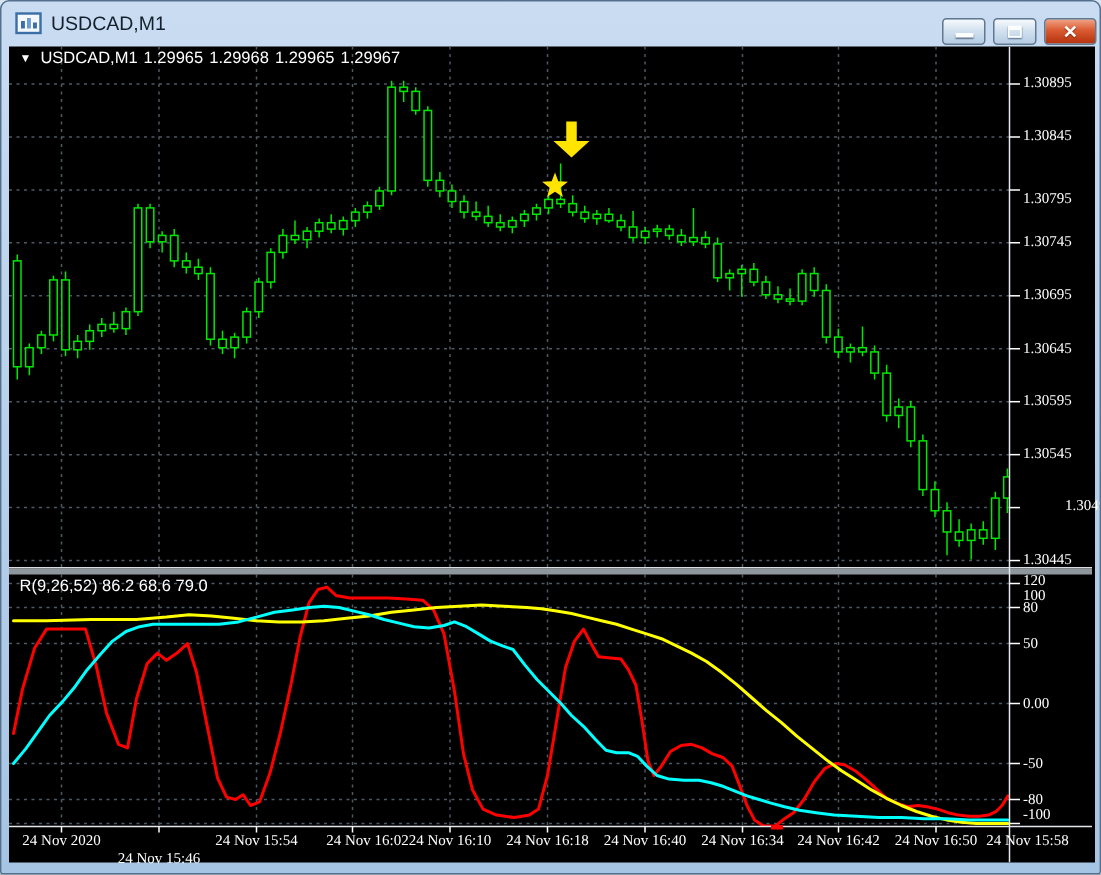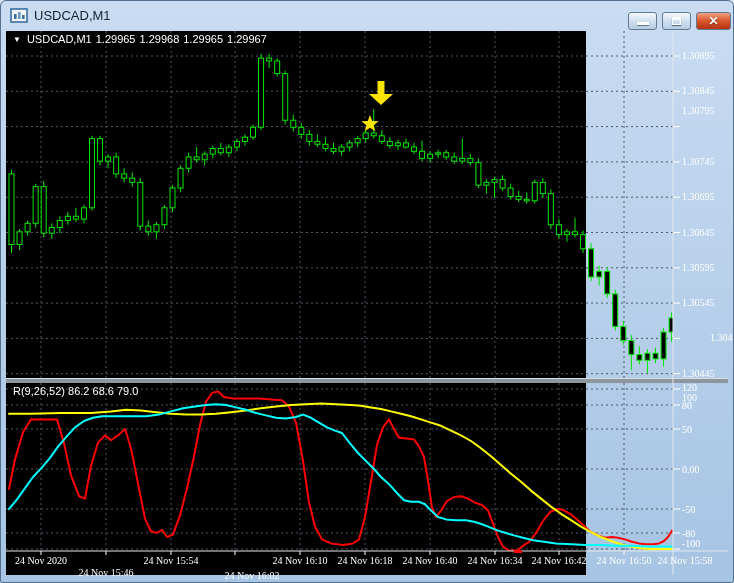--- a/index.html
+++ b/index.html
@@ -12,21 +12,21 @@
   .winbtn{position:absolute;top:11px;height:18px;box-sizing:border-box;border:1px solid #61788f;
     border-radius:3px;cursor:default;}
   .winbtn.min,.winbtn.max{width:29px;background:linear-gradient(#f6fafd,#d4e2f0 45%,#b5cde4);}
   .winbtn.min{left:627px;} .winbtn.max{left:661px;}
   .winbtn.close{left:695px;width:35px;background:linear-gradient(#f0a184,#da5b31 45%,#b5330f);}
   .glyph-dash{position:absolute;left:8px;top:9px;width:12px;height:3px;background:#fbfdff;box-shadow:0 1px 1px #5a7088;}
   .glyph-box{position:absolute;left:9px;top:4px;width:9px;height:8px;box-sizing:border-box;
     border:1px solid #fbfdff;border-top:3px solid #fbfdff;box-shadow:0 1px 1px #5a7088;}
   .glyph-x{position:absolute;left:0;top:1px;width:100%;text-align:center;color:#fff;
     font-size:12px;font-weight:bold;text-shadow:0 1px 1px #7c2507;}
-  .chart-area{position:absolute;left:5px;top:30px;width:580px;height:544px;background:#000;text-align:right;}
+  .chart-area{position:absolute;left:5px;top:30px;width:724px;height:544px;background:#000;text-align:right;}
   #chart-svg{position:absolute;left:0;top:0;}
   .lbl{position:absolute;color:#fff;font-size:10px;white-space:nowrap;font-family:Liberation Serif, serif;}
   .legend{position:absolute;left:7px;top:2px;color:#fff;font-size:11px;white-space:nowrap;}
   .legend .tri{font-size:8px;vertical-align:1px;margin-right:6px;}
   .legend span{margin-right:4px;}
   .ind-label{position:absolute;left:7px;top:354px;color:#fff;font-size:11px;white-space:nowrap;}
   .t-lbl{transform:translateX(-50%);}
 </style>
 </head>
 <body>
@@ -305,40 +305,40 @@
         <rect x="508" y="519" width="8" height="3" fill="#ff0000"></rect>
         <rect x="371.5" y="50" width="7" height="13" fill="#ffe400"></rect>
         <polygon points="363,63 387,63 375,74" fill="#ffe400"></polygon>
         <polygon points="364.0,84.0 366.2,89.9 372.6,90.2 367.6,94.2 369.3,100.3 364.0,96.8 358.7,100.3 360.4,94.2 355.4,90.2 361.8,89.9" fill="#ffe400"></polygon>
       </svg>
     <div class="legend"><span class="tri">▼</span><span>USDCAD,M1</span><span>1.29965</span><span>1.29968</span><span>1.29965</span><span>1.29967</span></div>
     <div class="ind-label"><span>R(9,26,52)</span>&nbsp;<span>86.2 68.6 79.0</span></div>
     <div id="chart-labels">
         <span class="lbl" style="left: 676px; top: 19px;">1.30895</span>
         <span class="lbl" style="left: 676px; top: 54.3px;">1.30845</span>
-        <span class="lbl" style="left: 676px; top: 74px;">1.30795</span>
+        <span class="lbl" style="left: 676px; top: 96px;">1.30795</span>
         <span class="lbl" style="left: 676px; top: 124.9px;">1.30745</span>
         <span class="lbl" style="left: 676px; top: 160.2px;">1.30695</span>
         <span class="lbl" style="left: 676px; top: 195.5px;">1.30645</span>
         <span class="lbl" style="left: 676px; top: 230.8px;">1.30595</span>
         <span class="lbl" style="left: 676px; top: 266.1px;">1.30545</span>
         <span class="lbl" style="left: 704px; top: 301.4px;">1.30495</span>
         <span class="lbl" style="left: 676px; top: 336.7px;">1.30445</span>
         <span class="lbl" style="left: 676px; top: 351px;">120</span>
         <span class="lbl" style="left: 676px; top: 361px;">100</span>
         <span class="lbl" style="left: 676px; top: 369px;">80</span>
         <span class="lbl" style="left: 676px; top: 393px;">50</span>
         <span class="lbl" style="left: 676px; top: 433px;">0.00</span>
         <span class="lbl" style="left: 676px; top: 473px;">-50</span>
         <span class="lbl" style="left: 676px; top: 497px;">-80</span>
         <span class="lbl" style="left: 676px; top: 507px;">-100</span>
         <span class="lbl t-lbl" style="left: 35px; top: 524px;">24 Nov 2020</span>
         <span class="lbl t-lbl" style="left: 100px; top: 536px;">24 Nov 15:46</span>
         <span class="lbl t-lbl" style="left: 165px; top: 524px;">24 Nov 15:54</span>
-        <span class="lbl t-lbl" style="left: 246px; top: 524px; margin-top: 15px;">24 Nov 16:02</span>
+        <span class="lbl t-lbl" style="left: 239px; top: 524px;">24 Nov 16:02</span>
         <span class="lbl t-lbl" style="left: 294px; top: 524px;">24 Nov 16:10</span>
         <span class="lbl t-lbl" style="left: 359px; top: 524px;">24 Nov 16:18</span>
         <span class="lbl t-lbl" style="left: 424px; top: 524px;">24 Nov 16:40</span>
         <span class="lbl t-lbl" style="left: 489px; top: 524px;">24 Nov 16:34</span>
         <span class="lbl t-lbl" style="left: 553px; top: 524px;">24 Nov 16:42</span>
         <span class="lbl t-lbl" style="left: 618px; top: 524px;">24 Nov 16:50</span>
         <span class="lbl t-lbl" style="left: 679px; top: 524px;">24 Nov 15:58</span>
       </div>
   </div>
 </div>

